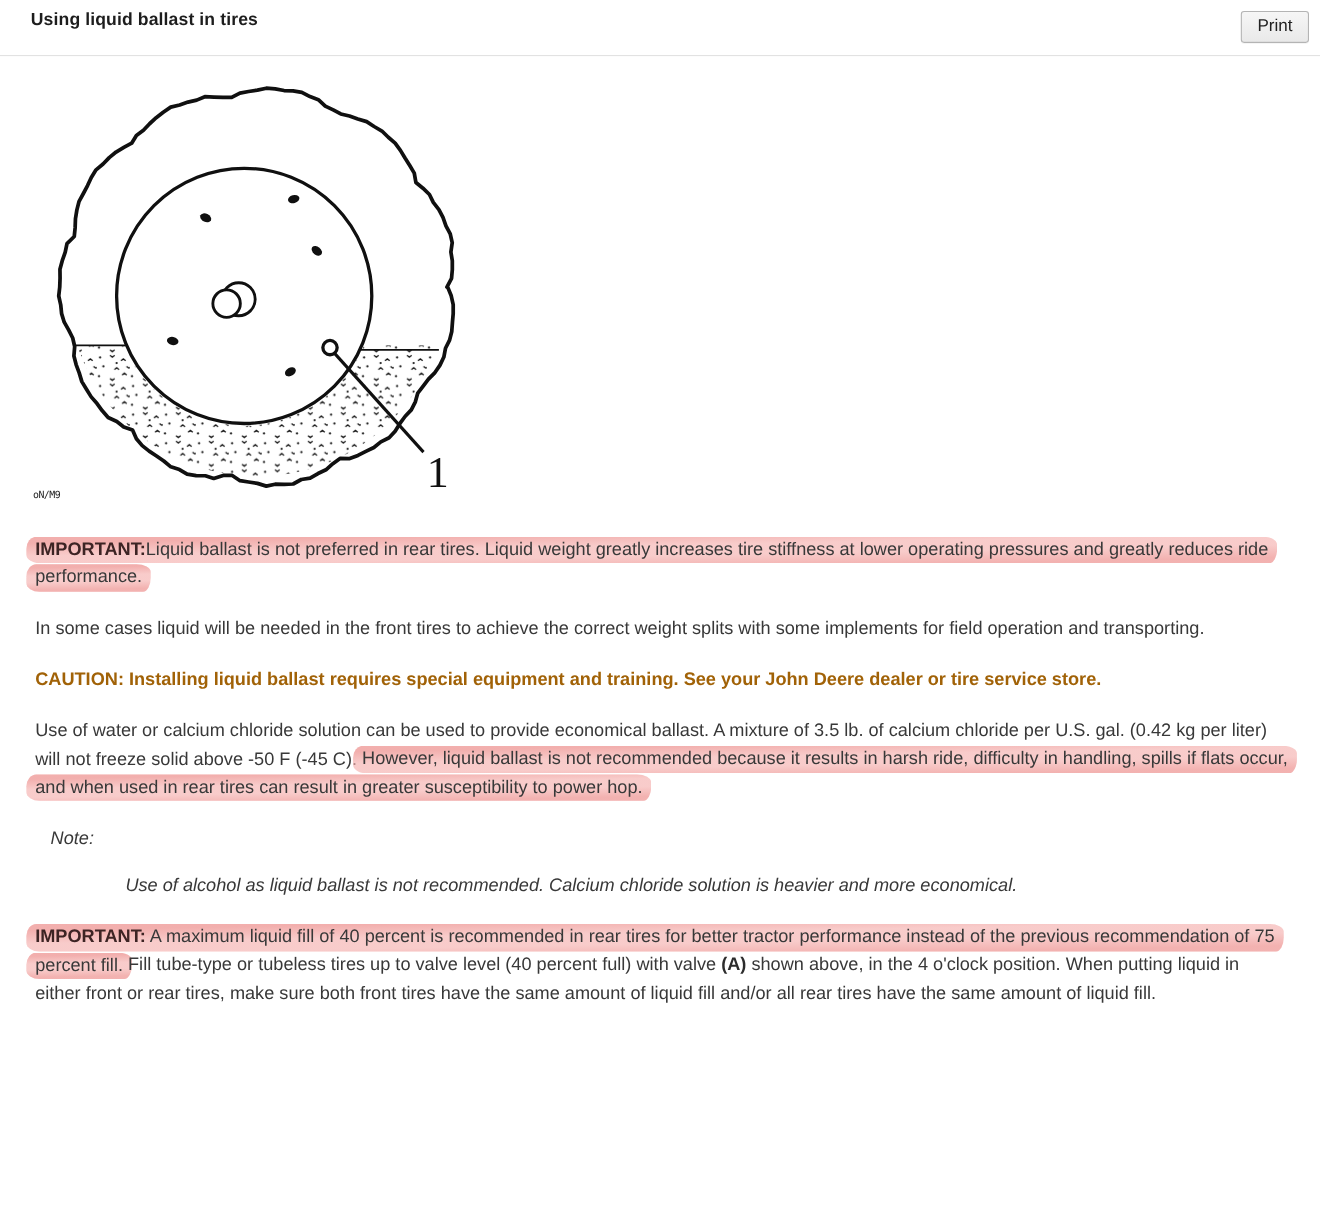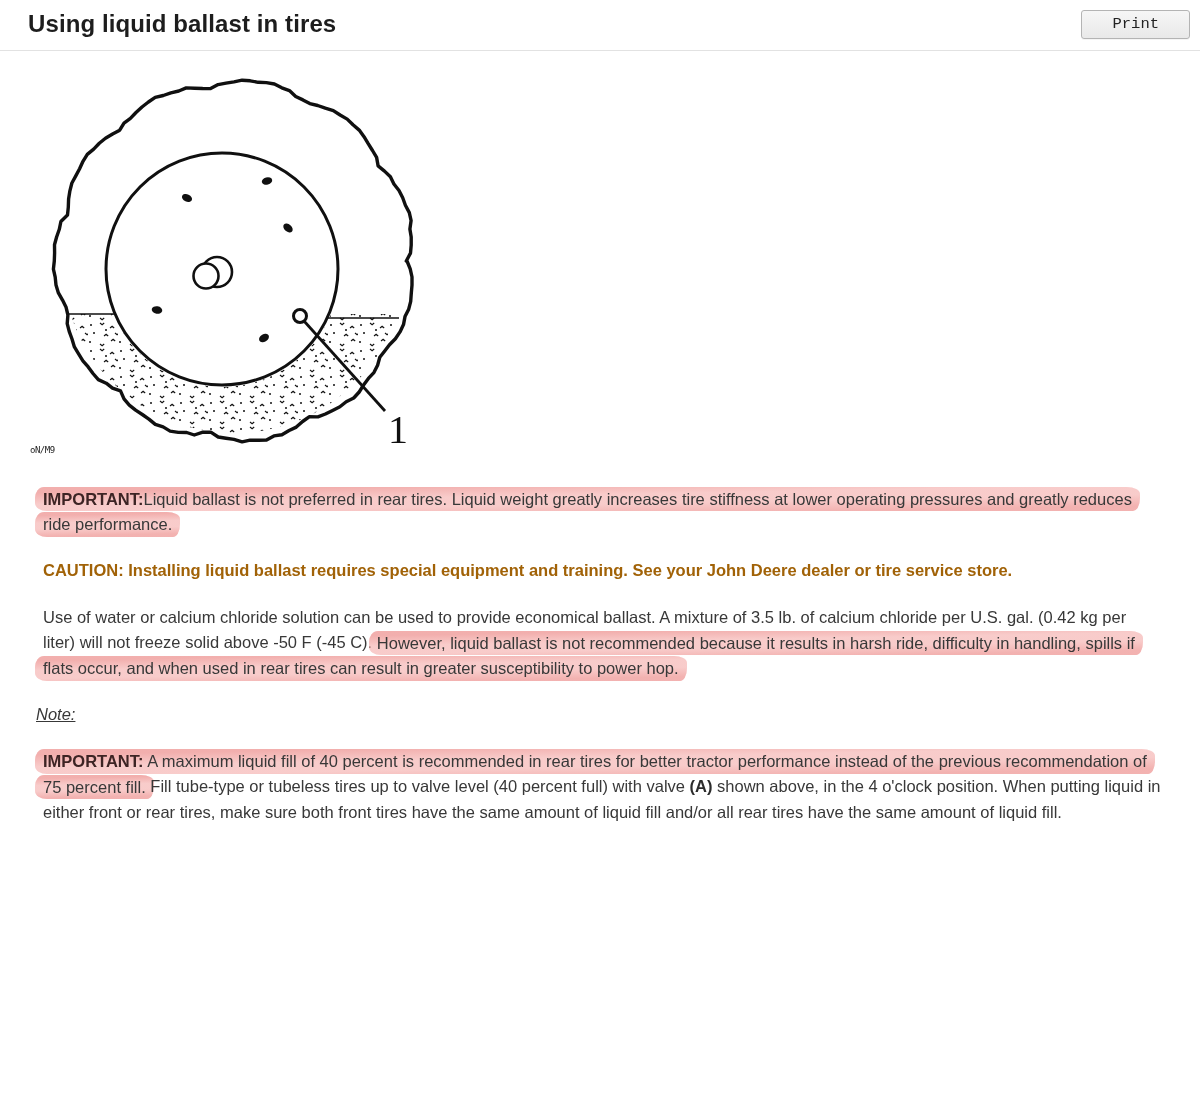--- a/index.html
+++ b/index.html
@@ -9,44 +9,44 @@
     background: #ffffff;
     font-family: "Liberation Sans", sans-serif;
     color: #383838;
   }
   .page { width: 100%; height: 100%; }
   header {
     display: flex; justify-content: space-between; align-items: flex-start;
     padding: 10px 10px 0 28px;
   }
   h1 {
-    margin: 0; font-size: 24px; font-weight: 700; color: #1d1d1d;
+    margin: 0; font-size: 16px; font-weight: 700; color: #1d1d1d;
     letter-spacing: 0.1px;
   }
   .print-btn {
-    font-family: Liberation Mono, monospace;
+    font-family: Liberation Sans, sans-serif;
     font-size: 15.5px; color: #222;
     background: linear-gradient(#f6f6f6, #e9e9e9);
     border: 1px solid #b4b4b4; border-radius: 3px;
-    padding: 4px 30px 5px; cursor: pointer;
+    padding: 4px 14px 5px; cursor: pointer;
     box-shadow: 0 1px 0 rgba(0,0,0,0.04);
   }
   hr.divider {
     border: none; border-top: 1px solid #e2e2e2;
     margin: 11px 0 0 0;
   }
   main { padding: 0 24px 0 28px; }
   figure { margin: 10px 0 16px 0; }
   p, .note p {
-    font-size: 16.5px; line-height: 25.5px; margin: 21px 15px;
+    font-size: 16.5px; line-height: 25.5px; margin: 21px 4px;
   }
   p.bold { font-weight: 700; color: #a16207; }
   strong { font-weight: 700; color: #2c2c2c; }
   .note { font-style: italic; margin: 21px 0 14px 0; }
-  .note p { margin: 8px; text-decoration: underline; }
+  .note p { margin: 18px; }
   .note .note-body { padding-left: 68px; }
   mark.hl {
     color: inherit;
     background-color: rgba(242,164,162,0.55);
     background-image: linear-gradient(179deg,
         rgba(236,145,143,0.50) 0%, rgba(236,145,143,0.50) 13%,
         rgba(249,199,197,0.22) 40%, rgba(249,199,197,0.22) 62%,
         rgba(236,145,143,0.45) 88%, rgba(236,145,143,0.45) 100%);
     border-radius: 9px 13px 7px 12px / 11px 7px 13px 8px;
     padding: 2.5px 8px 4px;
@@ -104,27 +104,29 @@
           <circle cx="178" cy="215" r="12.5" fill="#fff" stroke="#101010" stroke-width="2.6"></circle>
           <circle cx="272" cy="255" r="6.5" fill="#fff" stroke="#101010" stroke-width="3"></circle>
           <line x1="276" y1="260" x2="357" y2="350" stroke="#101010" stroke-width="2.8"></line>
           <text x="360" y="382" font-size="40" fill="#101010" font-family="&quot;Liberation Serif&quot;, serif">1</text>
           <text x="2" y="392" font-size="9" fill="#222" font-family="&quot;DejaVu Sans Mono&quot;, monospace" letter-spacing="-0.5">oN/M9</text>
         </svg>
     </figure>
 
     <p><mark class="hl"><strong>IMPORTANT:</strong><span>Liquid ballast is not preferred in rear tires. Liquid weight greatly increases tire stiffness at lower operating pressures and greatly reduces ride performance.</span></mark></p>
 
+    <p><span>In some cases liquid will be needed in the front tires to achieve the correct weight splits with some implements for field operation and transporting.</span></p>
 
     <p class="bold"><span>CAUTION: Installing liquid ballast requires special equipment and training. See your John Deere dealer or tire service store.</span></p>
 
 
     <p><span>Use of water or calcium chloride solution can be used to provide economical ballast. A mixture of 3.5 lb. of calcium chloride per U.S. gal. (0.42 kg per liter) will not freeze solid above -50 F (-45 C). </span><mark class="hl">However, liquid ballast is not recommended because it results in harsh ride, difficulty in handling, spills if flats occur, and when used in rear tires can result in greater susceptibility to power hop.</mark></p>
 
 
     <div class="note">
       <p class="note-label">Note:</p>
+      <p class="note-body">Use of alcohol as liquid ballast is not recommended. Calcium chloride solution is heavier and more economical.</p>
     </div>
 
     <p><mark class="hl"><strong>IMPORTANT:</strong><span> A maximum liquid fill of 40 percent is recommended in rear tires for better tractor performance instead of the previous recommendation of 75 percent fill.</span></mark><span> Fill tube-type or tubeless tires up to valve level (40 percent full) with valve </span><strong>(A)</strong><span> shown above, in the 4 o'clock position. When putting liquid in either front or rear tires, make sure both front tires have the same amount of liquid fill and/or all rear tires have the same amount of liquid fill.</span></p>
 
   </main>
 </div>
 
 </body></html>

